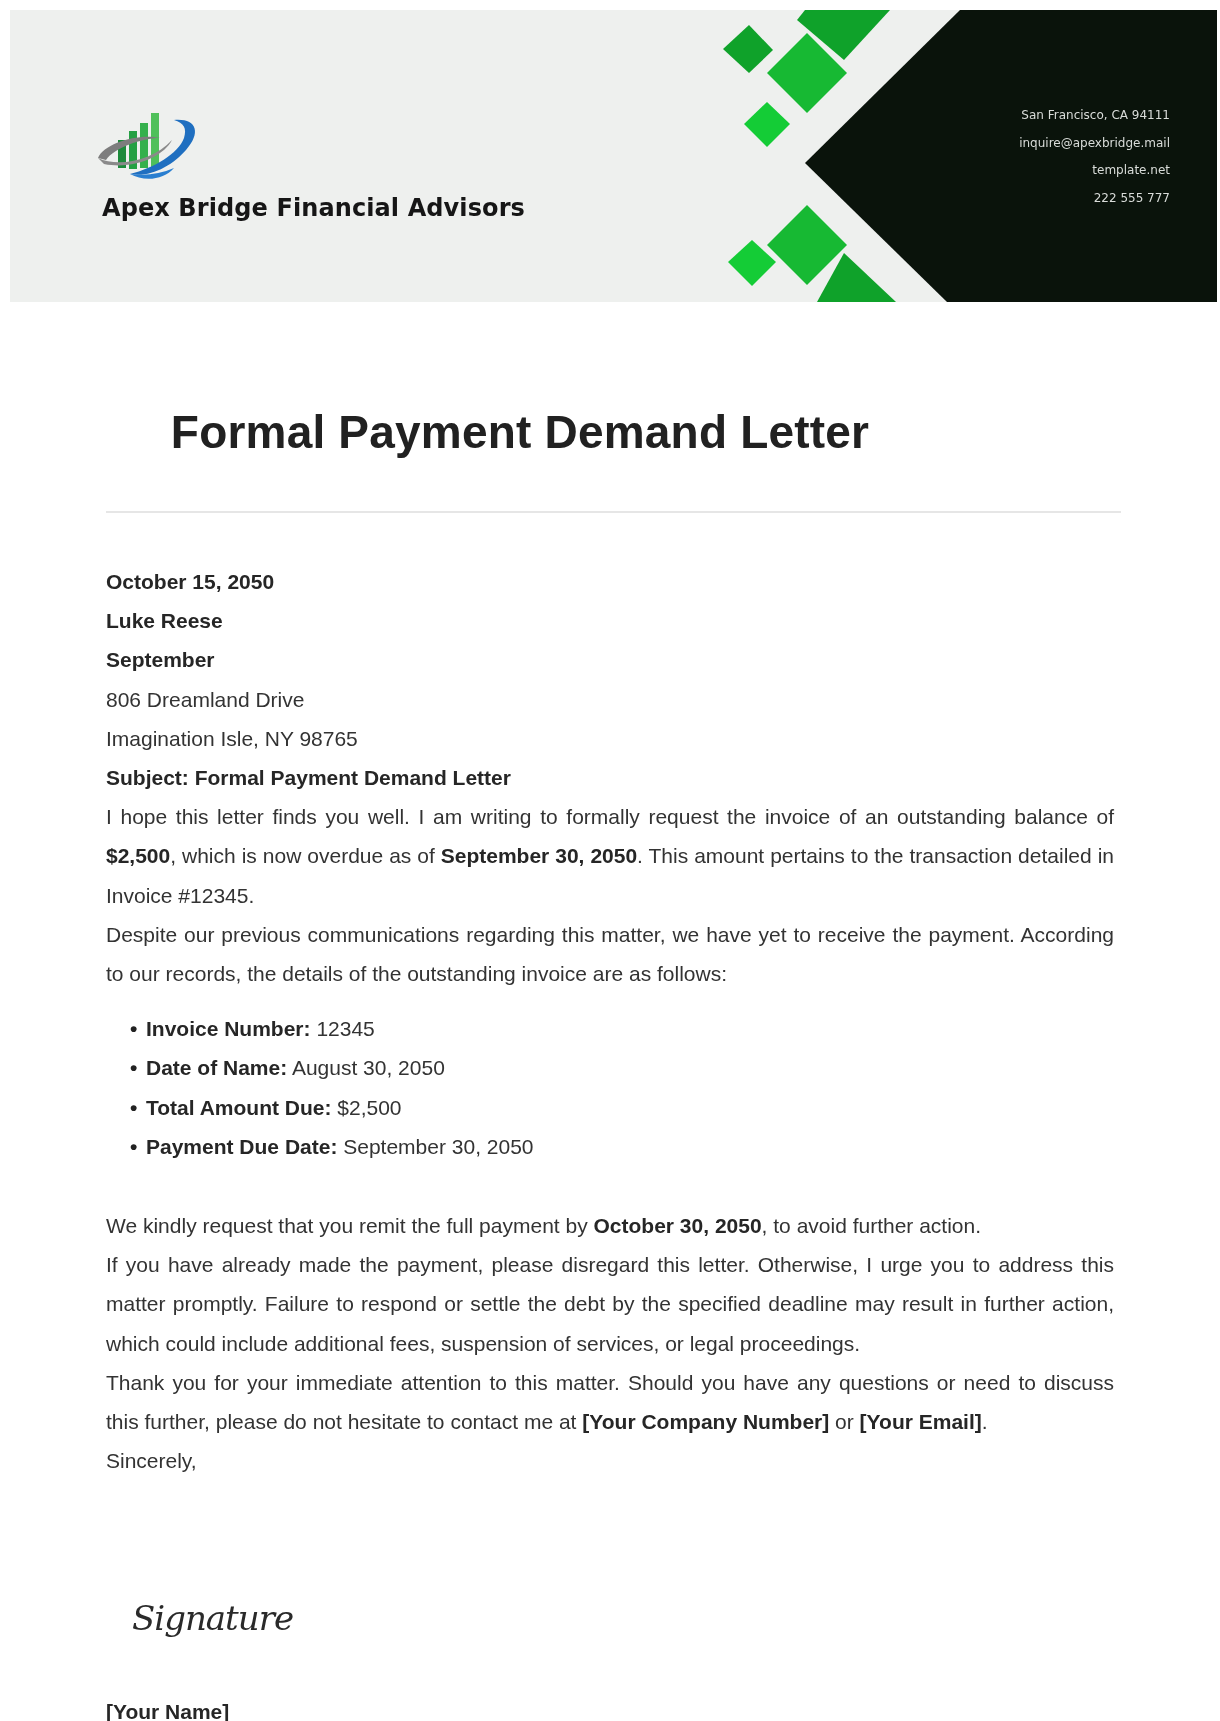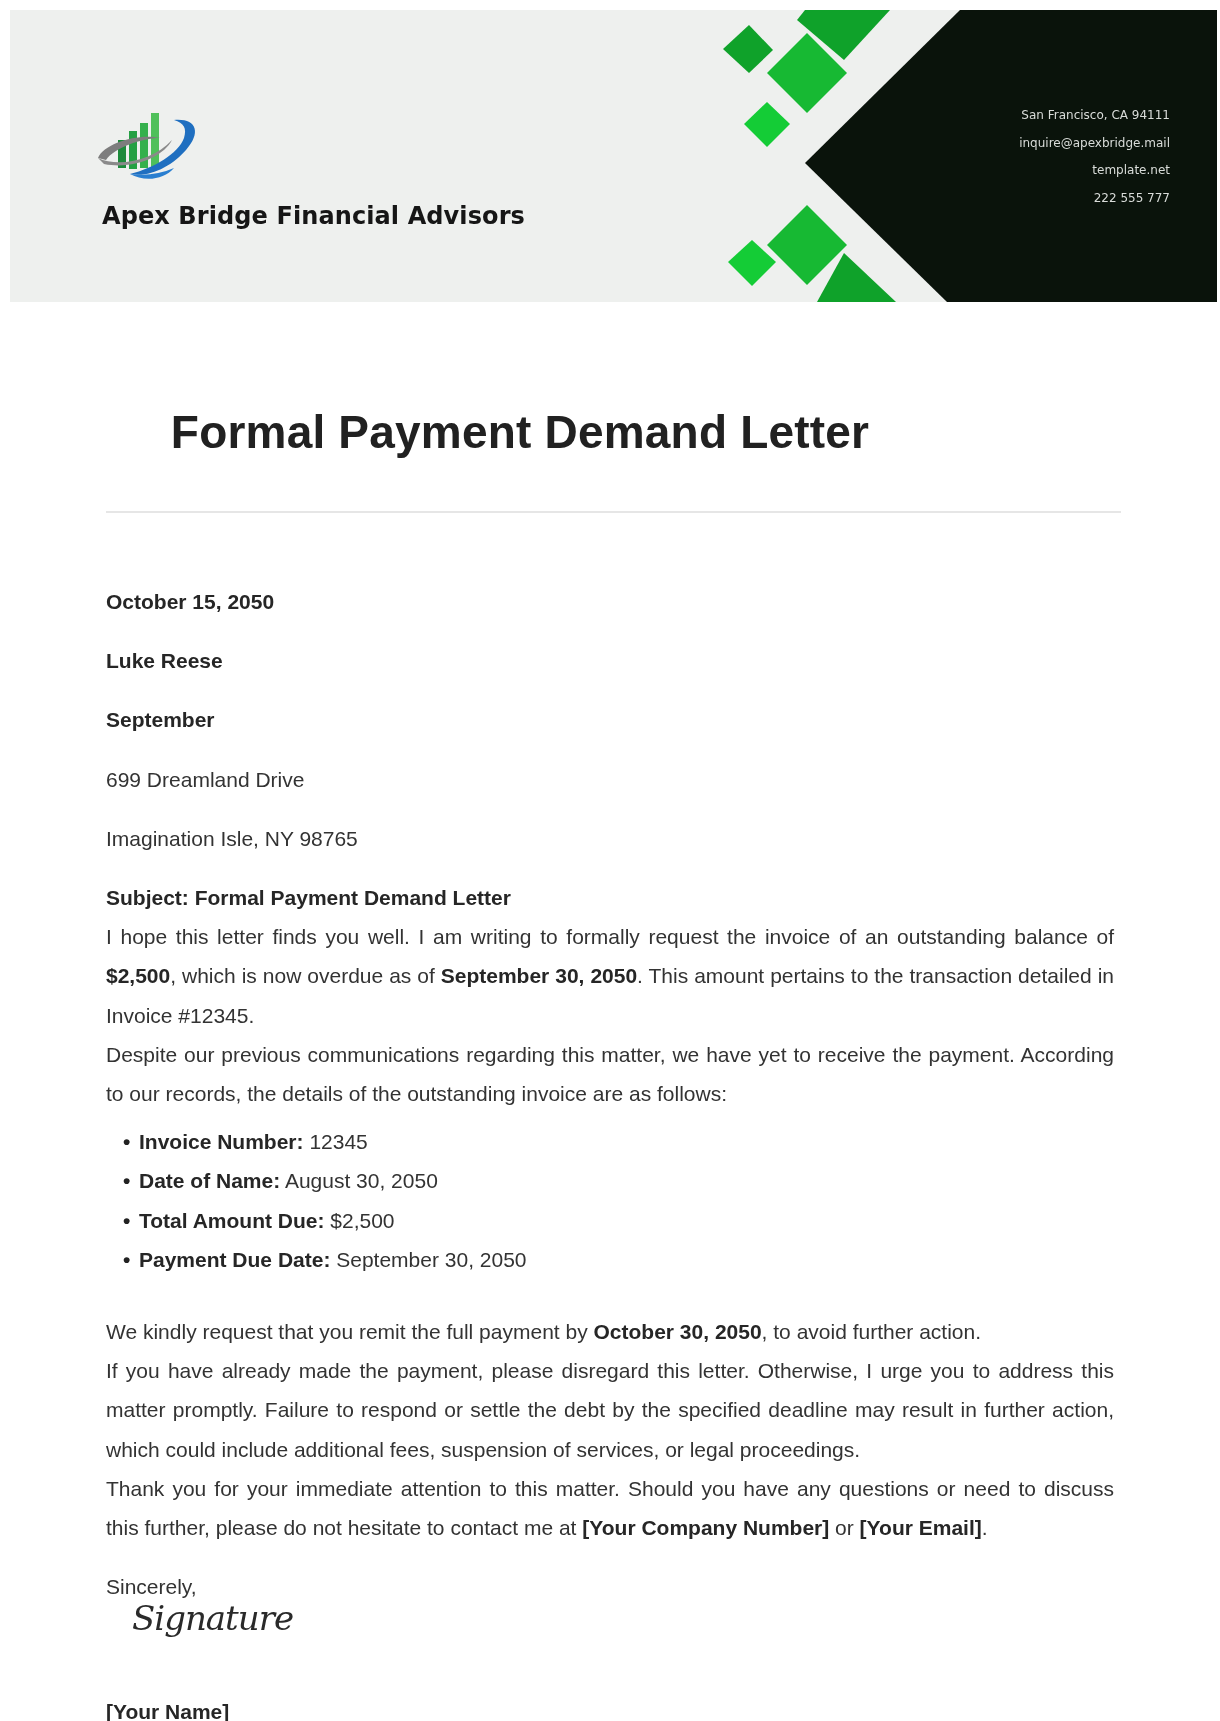--- a/index.html
+++ b/index.html
@@ -6,21 +6,21 @@
   html, body { width: 1220px; height: 1721px; background: #ffffff; overflow: hidden; }
   body { font-family: "Liberation Sans", "DejaVu Sans", sans-serif; color: #2b2b2b; position: relative; }
 
   .header {
     position: absolute; left: 10px; top: 10px; width: 1207px; height: 292px;
     background: #eef0ee; overflow: hidden;
   }
   .header svg.deco { position: absolute; left: 0; top: 0; }
   .logo { position: absolute; left: 84px; top: 88px; width: 130px; height: 100px; }
   .company-name {
-    position: absolute; left: 92px; top: 192px;
+    position: absolute; left: 92px; top: 184px;
     font-family: "DejaVu Sans", sans-serif; font-weight: bold; font-size: 24px;
     color: #161616; letter-spacing: 0.1px; white-space: nowrap;
   }
   .contact {
     position: absolute; right: 47px; top: 92px; text-align: right;
     font-family: "DejaVu Sans", sans-serif; font-size: 12px; color: #d9dcd9;
     line-height: 27.5px;
   }
   .contact div { white-space: nowrap; }
 
@@ -32,24 +32,24 @@
   .divider {
     position: absolute; left: 106px; width: 1015px; top: 511px; height: 2px;
     background: #e6e6e6;
   }
 
   .body-text {
     position: absolute; left: 106px; top: 562px; width: 1008px;
     font-family: "Liberation Sans", sans-serif; font-size: 21px; line-height: 39.2px;
     color: #333333;
   }
-  .body-text .line { white-space: nowrap; margin-top: 20px; }
+  .body-text .line { white-space: nowrap; }
   .body-text .b { font-weight: bold; color: #262626; }
   .body-text p { text-align: justify; }
-  ul.details { list-style: none; padding-left: 8px; margin: 9px; }
+  ul.details { list-style: none; padding-left: 8px; margin: 16px; }
   ul.details li { position: relative; padding-left: 16px; }
   ul.details li::before {
     content: "\2022"; position: absolute; left: 0; top: 0; font-weight: bold; color: #222;
   }
   .spacer { height: 24px; }
 
   .signature {
     position: absolute; left: 132px; top: 1598px;
     font-family: "DejaVu Serif", serif; font-style: italic; font-size: 34px;
     color: #2a2a2a; letter-spacing: -1px;
@@ -98,21 +98,21 @@
   </div>
 </div>
 
 <h1 class="title">Formal Payment Demand Letter</h1>
 <div class="divider"></div>
 
 <div class="body-text">
   <div class="line b">October 15, 2050</div>
   <div class="line b">Luke Reese</div>
   <div class="line b">September</div>
-  <div class="line">699 Dreamland Drive</div>
+  <div class="line">806 Dreamland Drive</div>
   <div class="line">Imagination Isle, NY 98765</div>
   <div class="line b">Subject: Formal Payment Demand Letter</div>
 
   <p><span>I hope this letter finds you well. I am writing to formally request the invoice of an outstanding balance of </span><span class="b">$2,500</span><span>, which is now overdue as of </span><span class="b">September 30, 2050</span><span>. This amount pertains to the transaction detailed in Invoice #12345.</span></p>
 
   <p>Despite our previous communications regarding this matter, we have yet to receive the payment. According to our records, the details of the outstanding invoice are as follows:</p>
 
   <ul class="details">
     <li><span class="b">Invoice Number:</span><span> 12345</span></li>
     <li><span class="b">Date of Name:</span><span> August 30, 2050</span></li>

